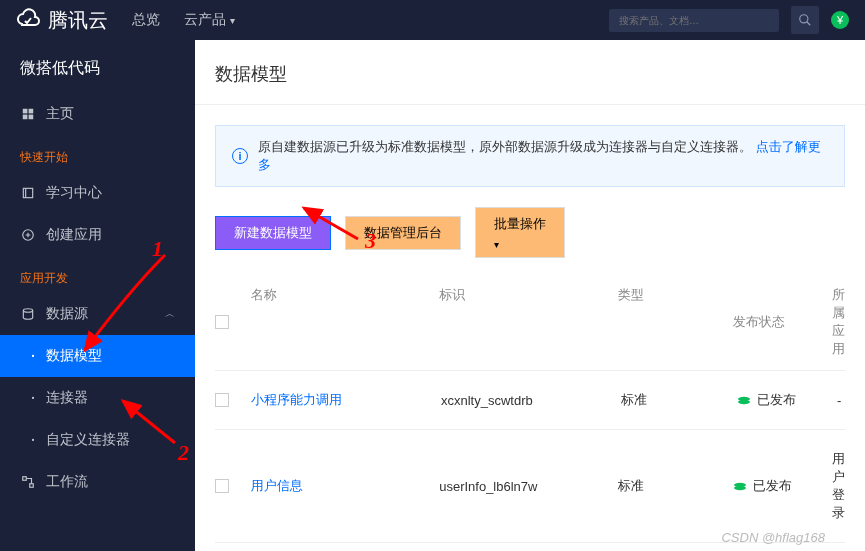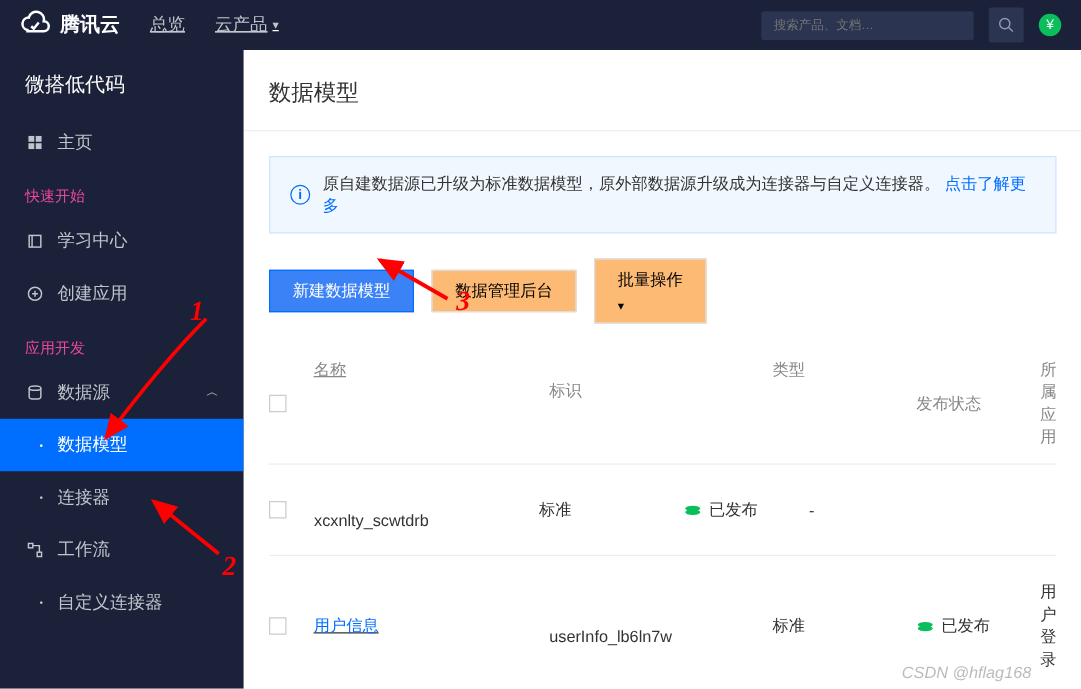--- a/index.html
+++ b/index.html
@@ -1,53 +1,53 @@
 <!DOCTYPE html>
 <html><head>
 <meta charset="utf-8">
 <style>
 * { margin: 0; padding: 0; box-sizing: border-box; }
 body { font-family: -apple-system, "PingFang SC", "Microsoft YaHei", sans-serif; font-size: 14px; color: #333; background: #fff; width: 865px; height: 551px; overflow: hidden; position: relative; }
 .topbar { height: 40px; background: #1a2138; display: flex; align-items: center; padding: 0 16px; color: #fff; }
 .logo-wrap { display: flex; align-items: center; gap: 8px; margin-right: 24px; }
 .logo-svg { width: 24px; height: 24px; }
-.brand { font-size: 16px; font-weight: 700; }
-.topnav { display: flex; gap: 24px; text-decoration: underline; }
+.brand { font-size: 20px; font-weight: 400; }
+.topnav { display: flex; gap: 24px; }
 .topnav-item { color: #c0c4cc; font-size: 14px; cursor: pointer; display: flex; align-items: center; gap: 4px; }
 .topbar-right { margin-left: auto; display: flex; align-items: center; gap: 12px; }
 .search-box { background: #2b3450; border: none; color: #eab308; padding: 6px 10px; width: 170px; font-size: 10px; border-radius: 2px; }
 .search-btn { width: 28px; height: 28px; background: #2b3450; display: flex; align-items: center; justify-content: center; border-radius: 2px; cursor: pointer; }
 .balance-icon { width: 18px; height: 18px; border-radius: 50%; background: #0abf5b; display: flex; align-items: center; justify-content: center; color: #fff; font-size: 11px; }
 .layout { display: flex; height: calc(100% - 40px); }
 .sidebar { width: 195px; background: #1a2138; color: #c0c4cc; overflow-y: auto; flex-shrink: 0; font-family: Liberation Serif, serif; }
 .sidebar-title { color: #fff; font-size: 16px; font-weight: 500; padding: 18px 20px 14px; }
 .sidebar-item { display: flex; align-items: center; padding: 12px 20px; cursor: pointer; font-size: 14px; gap: 10px; }
 .sidebar-item.active { background: #006eff; color: #fff; }
 .sidebar-item .icon { width: 16px; height: 16px; display: inline-flex; align-items: center; justify-content: center; flex-shrink: 0; }
-.sidebar-group-label { padding: 14px 20px 6px; font-size: 12px; color: #ec4899; }
+.sidebar-group-label { padding: 14px 20px 6px; font-size: 12px; color: #f97316; }
 .sidebar-sub { padding-left: 46px !important; }
 .sidebar-sub.active { background: #006eff; color: #fff; }
 .sidebar-sub::before { content: "·"; position: absolute; margin-left: -16px; font-size: 18px; }
 .chevron { margin-left: auto; font-size: 10px; }
 .main { flex: 1; background: #fff; overflow: hidden; display: flex; flex-direction: column; }
 .page-title { font-size: 18px; font-weight: 500; padding: 22px 20px 18px; border-bottom: 1px solid #eee; }
 .content { padding: 20px; flex: 1; overflow: auto; }
 .notice { background: #f0f7ff; border: 1px solid #cfe5ff; padding: 12px 16px; display: flex; align-items: center; gap: 10px; margin-bottom: 20px; font-size: 13px; }
 .notice-icon { width: 16px; height: 16px; border-radius: 50%; border: 1.5px solid #006eff; color: #006eff; display: flex; align-items: center; justify-content: center; font-size: 11px; font-weight: bold; flex-shrink: 0; }
 .notice a { color: #006eff; text-decoration: none; cursor: pointer; }
 .toolbar { display: flex; gap: 14px; margin-bottom: 16px; align-items: center; }
 .btn { padding: 7px 18px; font-size: 13px; border: 1px solid #ddd; background: #fdba74; cursor: pointer; border-radius: 0; }
-.btn-primary { background: #3b82f6; border-color: #006eff; color: #fff; }
+.btn-primary { background: #8b5cf6; border-color: #006eff; color: #fff; }
 .btn-drop { display: flex; align-items: flex-start; gap: 6px; flex-direction: column; }
 .table { width: 100%; }
 .table-header { display: flex; padding: 12px 0; border-bottom: 1px solid #eee; color: #888; font-size: 13px; }
 .table-row { display: flex; padding: 20px 0; border-bottom: 1px solid #eee; align-items: center; font-size: 13px; }
 .col-check { width: 36px; display: flex; align-items: center; }
-.col-name { width: 190px; text-decoration: underline; }
-.col-id { width: 180px; margin-top: 17px; }
+.col-name { width: 190px; }
+.col-id { width: 180px; }
 .col-type { width: 116px; }
 .col-status { width: 100px; display: flex; align-items: center; gap: 6px; }
 .col-app { flex: 1; }
 .link { color: #006eff; cursor: pointer; }
 .checkbox { width: 14px; height: 14px; border: 1px solid #ccc; background: #fff; cursor: pointer; }
 .status-dot { width: 14px; height: 10px; display: inline-flex; }
 .status-dot svg { width: 14px; height: 10px; }
 .watermark { position: absolute; bottom: 6px; right: 40px; color: #bbb; font-size: 13px; font-style: italic; pointer-events: none; }
 .annotation { position: absolute; color: #ff0000; font-weight: bold; font-size: 22px; font-style: italic; pointer-events: none; font-family: "Segoe Script", cursive; }
 .arrow { position: absolute; pointer-events: none; }
@@ -125,32 +125,32 @@
         </span>
       <span>数据源</span>
       <span class="chevron">︿</span>
     </div>
     <div class="sidebar-item sidebar-sub active">
       <span>数据模型</span>
     </div>
     <div class="sidebar-item sidebar-sub">
       <span>连接器</span>
     </div>
+    <div class="sidebar-item sidebar-sub">
+      <span>自定义连接器</span>
+    </div>
     <div class="sidebar-item">
       <span class="icon">
           <svg width="14" height="14" viewBox="0 0 24 24" fill="none" stroke="#c0c4cc" stroke-width="2">
             <rect x="3" y="3" width="6" height="6"></rect>
             <rect x="15" y="15" width="6" height="6"></rect>
             <path d="M9 6h9v9"></path>
           </svg>
         </span>
       <span>工作流</span>
-    </div>
-    <div class="sidebar-item sidebar-sub">
-      <span>自定义连接器</span>
     </div>
   </div>
 
   <div class="main">
     <div class="page-title">数据模型</div>
     <div class="content">
       <div class="notice">
         <span class="notice-icon">i</span>
         <span>
           <span>原自建数据源已升级为标准数据模型，原外部数据源升级成为连接器与自定义连接器。</span>
@@ -174,20 +174,21 @@
           <div class="col-id">标识</div>
           <div class="col-type">类型</div>
           <div class="col-status">发布状态</div>
           <div class="col-app">所属应用</div>
         </div>
         <div id="table-body">
             <div class="table-row">
     <div class="col-check">
                 <div class="checkbox"></div>
               </div>
+    <div class="col-name"><span class="link">小程序能力调用</span></div>
     <div class="col-id">xcxnlty_scwtdrb</div>
     <div class="col-type">标准</div>
     <div class="col-status">
       <span class="status-dot">
                   <svg viewBox="0 0 14 10">
                     <ellipse cx="7" cy="4" rx="6" ry="2.2" fill="#0abf5b"></ellipse>
                     <ellipse cx="7" cy="7" rx="6" ry="2.2" fill="#0abf5b"></ellipse>
                   </svg>
                 </span>
       <span>已发布</span>

